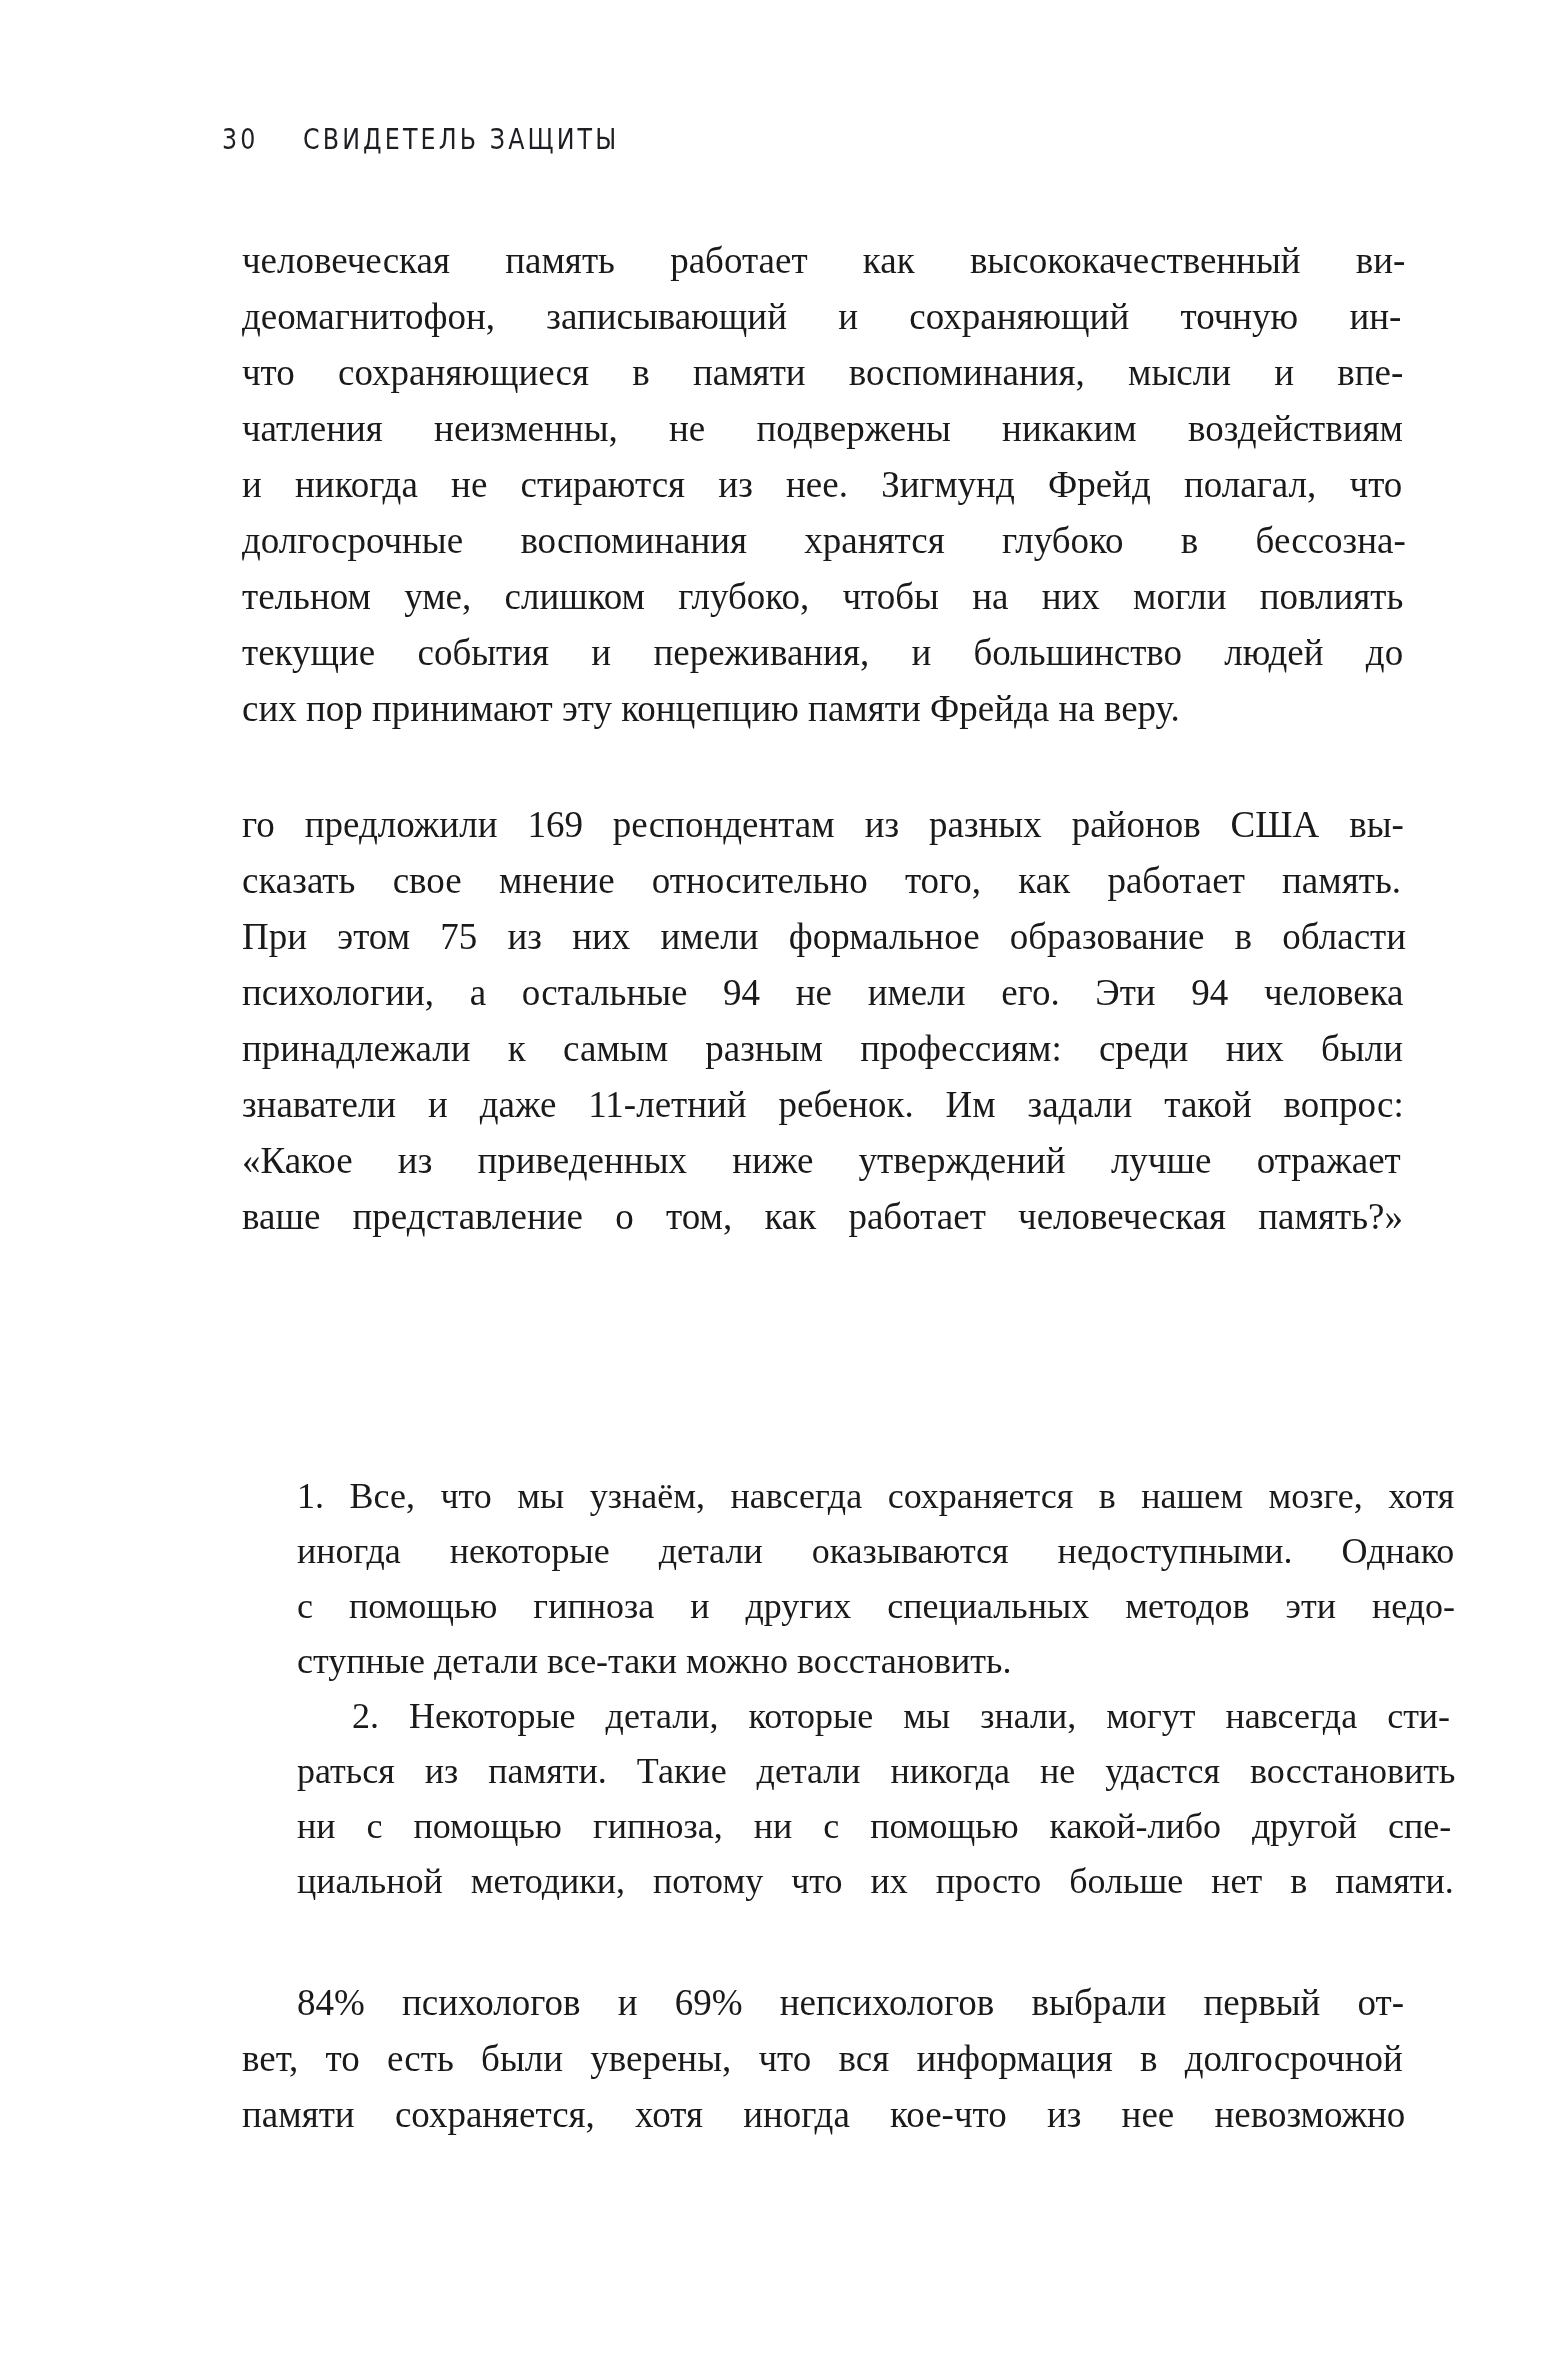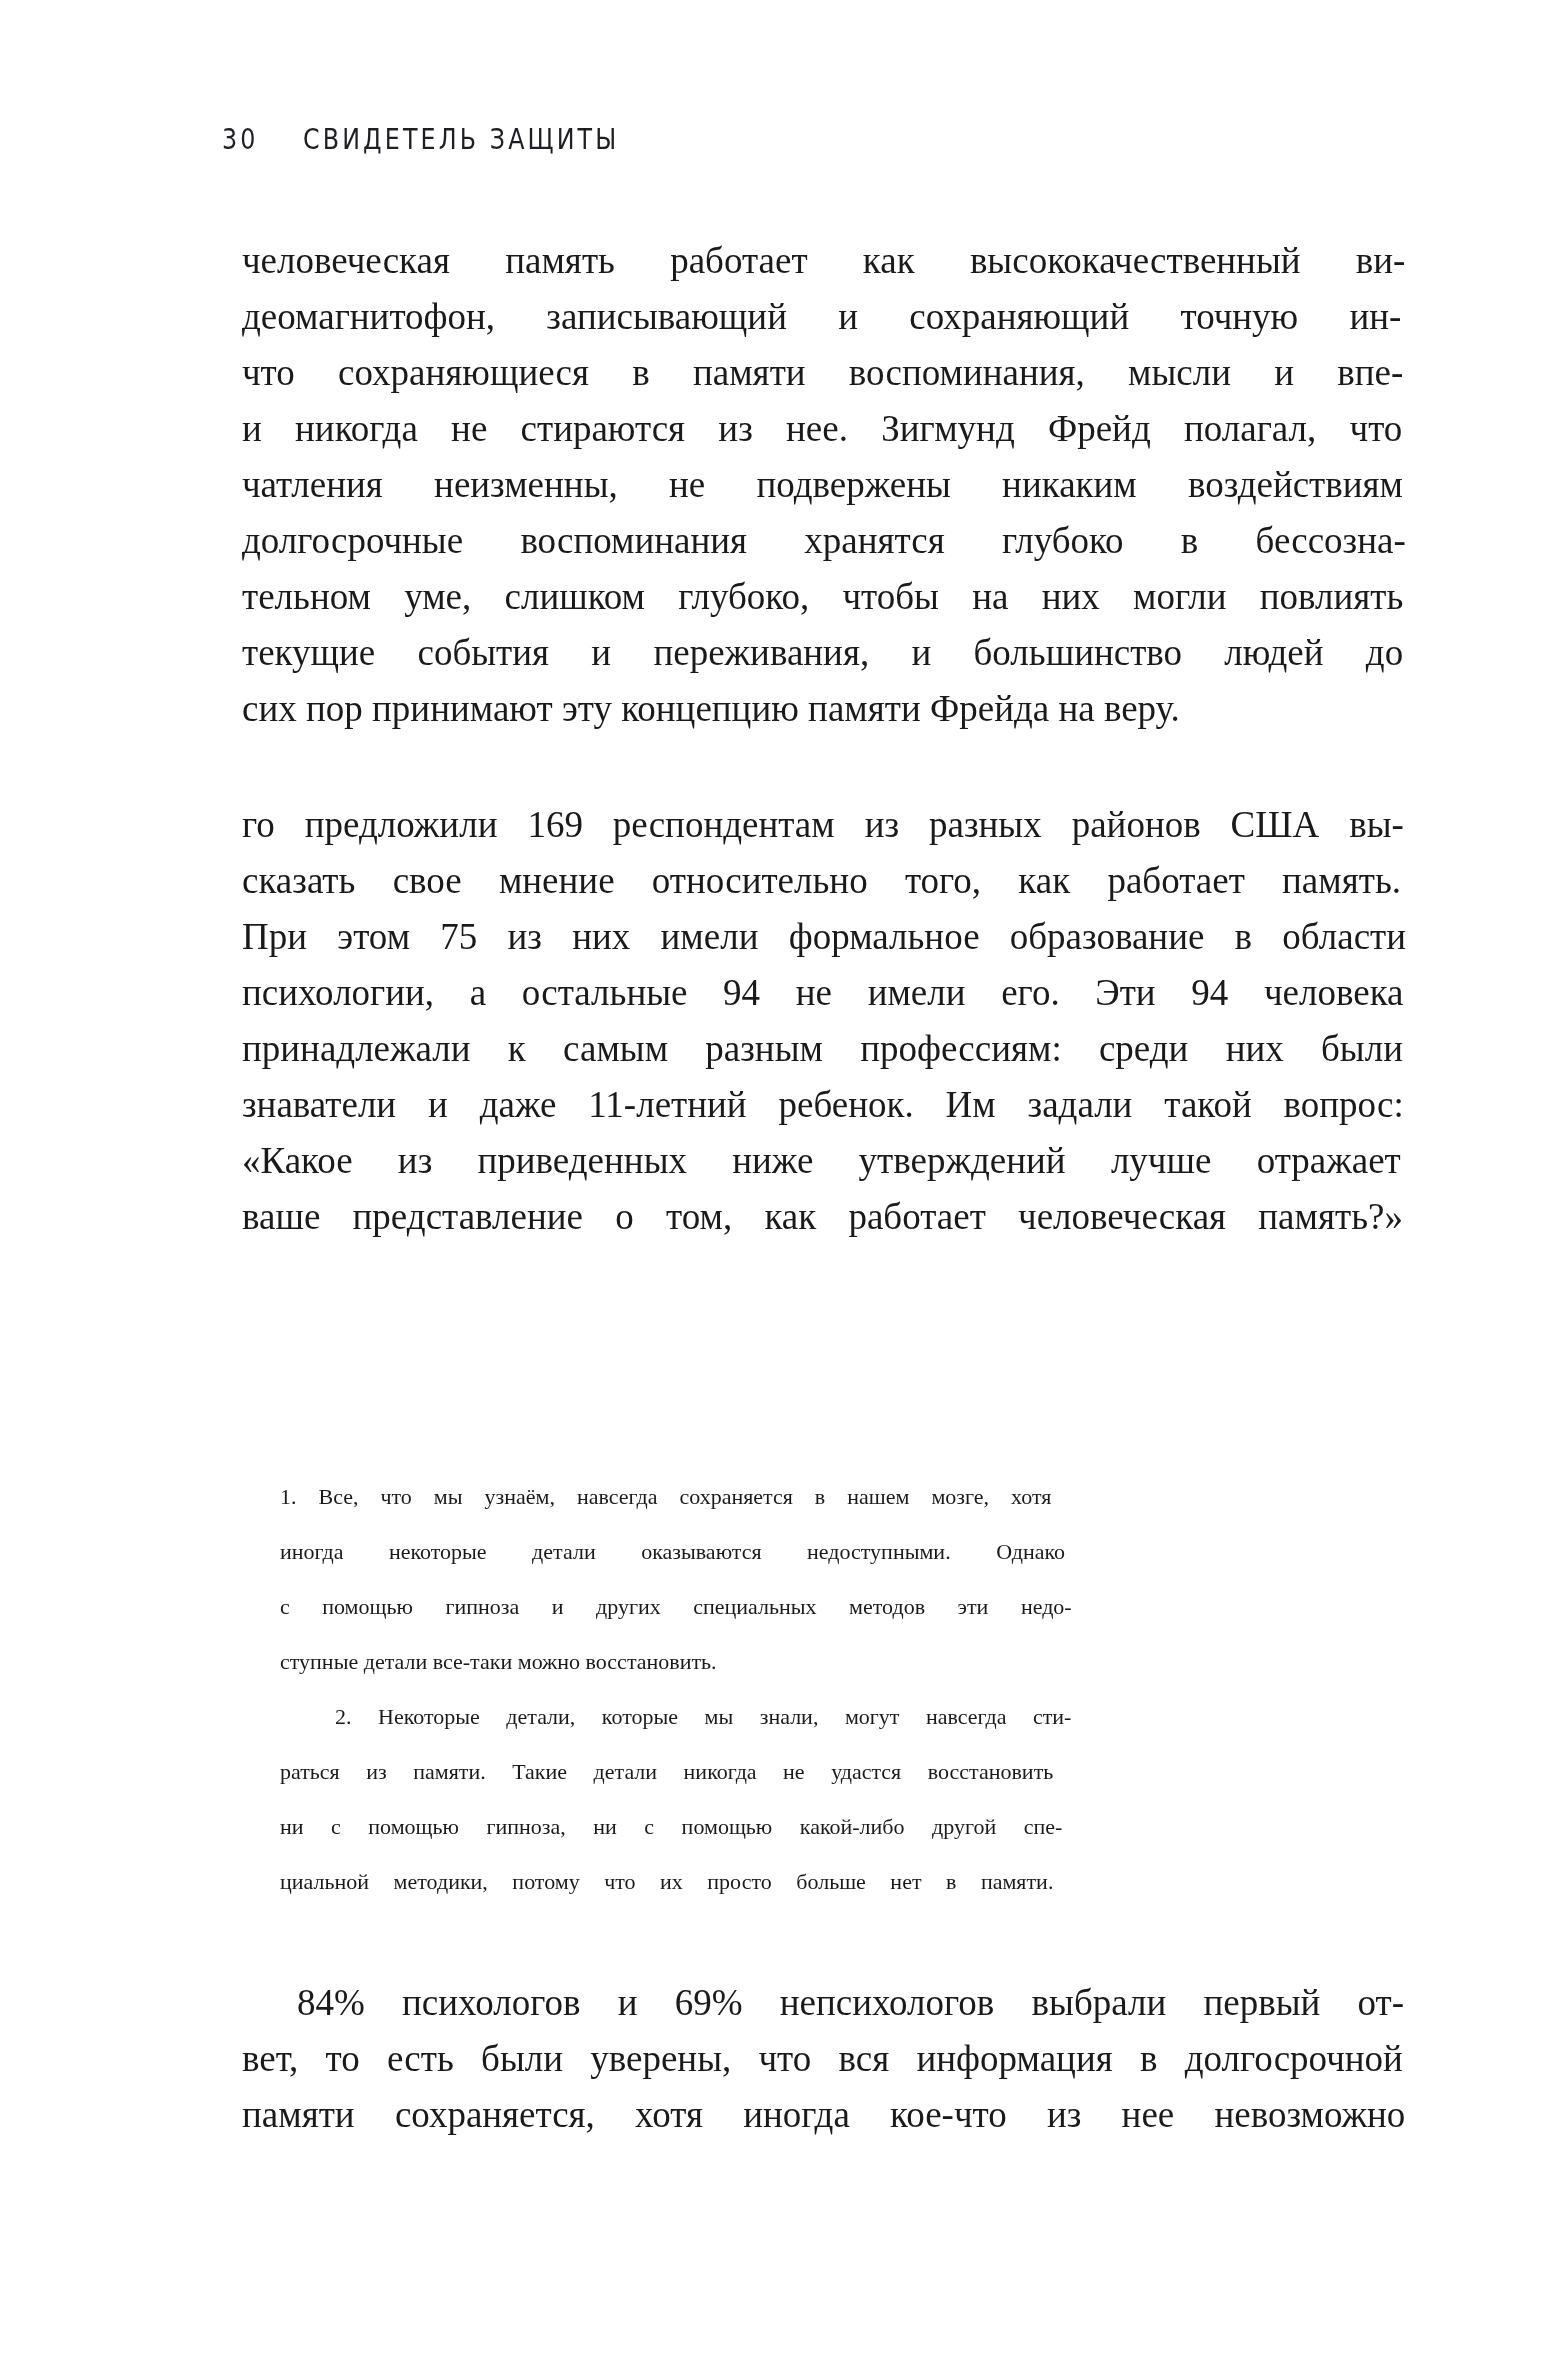--- a/index.html
+++ b/index.html
@@ -17,42 +17,42 @@
   }
   .line {
     height: 56px; line-height: 56px; white-space: nowrap;
     text-align: justify; text-align-last: justify;
     overflow: visible;
   }
   .line.last { text-align-last: left; }
   .line.indent { padding-left: 55px; }
   .line > span { display: inline-block; margin-left: 20px; }
   .list-block {
-    position: absolute; left: 260px; width: 1114px;
-    font-family: "Liberation Serif", serif; font-size: 22px; color: #1a1a1a;
+    position: absolute; left: 277px; width: 1114px;
+    font-family: "Liberation Serif", serif; font-size: 36px; color: #1a1a1a;
   }
   .list-block .line { height: 55px; line-height: 55px; }
   .list-block .line.indent { padding-left: 55px; }
   .fit { display: block; width: 100%; text-align: justify; text-align-last: justify; white-space: normal; }
   .last .fit { text-align-last: left; }
 </style>
 </head>
 <body>
 
 <div class="running-head">
   <span class="folio">30</span>
   <span class="title">СВИДЕТЕЛЬ ЗАЩИТЫ</span>
 </div>
 
 <div class="text-block" style="top:233px;">
   <div class="line"><span class="fit" style="display: inline-block; width: auto; white-space: nowrap; word-spacing: 46px;">человеческая память работает как высококачественный ви-</span></div>
   <div class="line"><span class="fit" style="display: inline-block; width: auto; white-space: nowrap; word-spacing: 42px;">деомагнитофон, записывающий и сохраняющий точную ин-</span></div>
   <div class="line"><span class="fit" style="display: inline-block; width: auto; white-space: nowrap; word-spacing: 34px;">что сохраняющиеся в памяти воспоминания, мысли и впе-</span></div>
+  <div class="line"><span class="fit" style="display: inline-block; width: auto; white-space: nowrap; word-spacing: 42px;">чатления неизменны, не подвержены никаким воздействиям</span></div>
   <div class="line"><span class="fit" style="display: inline-block; width: auto; white-space: nowrap; word-spacing: 24px;">и никогда не стираются из нее. Зигмунд Фрейд полагал, что</span></div>
-  <div class="line"><span class="fit" style="display: inline-block; width: auto; white-space: nowrap; word-spacing: 42px;">чатления неизменны, не подвержены никаким воздействиям</span></div>
   <div class="line"><span class="fit" style="display: inline-block; width: auto; white-space: nowrap; word-spacing: 48px;">долгосрочные воспоминания хранятся глубоко в бессозна-</span></div>
   <div class="line"><span class="fit" style="display: inline-block; width: auto; white-space: nowrap; word-spacing: 24px;">тельном уме, слишком глубоко, чтобы на них могли повлиять</span></div>
   <div class="line"><span class="fit" style="display: inline-block; width: auto; white-space: nowrap; word-spacing: 33px;">текущие события и переживания, и большинство людей до</span></div>
   <div class="line last"><span class="fit" style="display: inline-block; width: auto; white-space: nowrap;">сих пор принимают эту концепцию памяти Фрейда на веру.</span></div>
 </div>
 
 <div class="text-block" style="top:797px;">
   <div class="line"><span class="fit" style="display: inline-block; width: auto; white-space: nowrap; word-spacing: 20.7px;">го предложили 169 респондентам из разных районов США вы-</span></div>
   <div class="line"><span class="fit" style="display: inline-block; width: auto; white-space: nowrap; word-spacing: 28px;">сказать свое мнение относительно того, как работает память.</span></div>
   <div class="line"><span class="fit" style="display: inline-block; width: auto; white-space: nowrap; word-spacing: 21px;">При этом 75 из них имели формальное образование в области</span></div>

